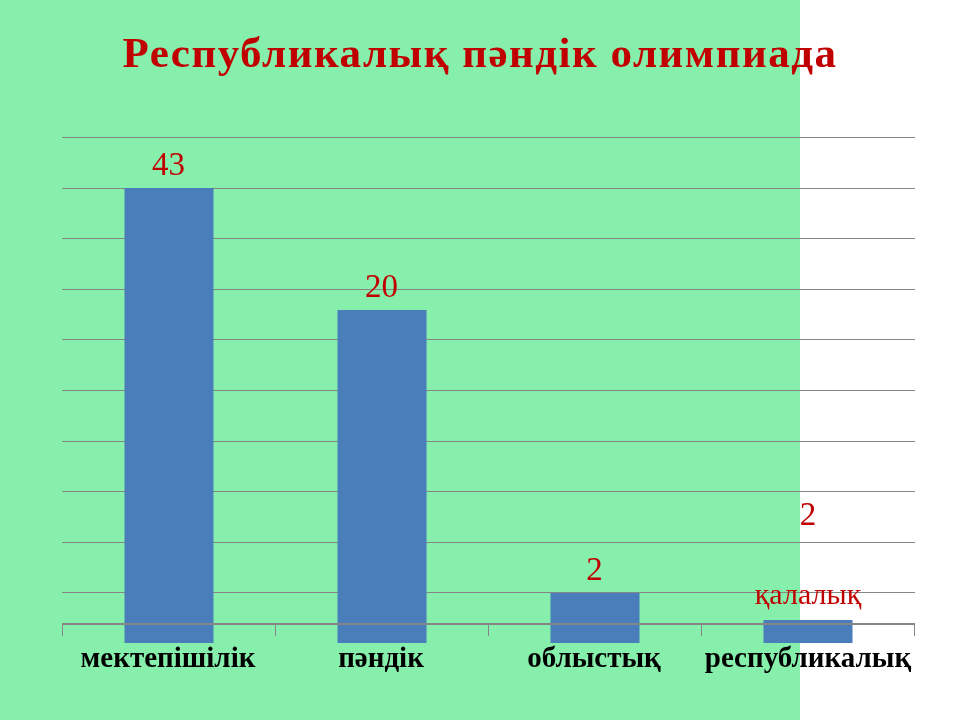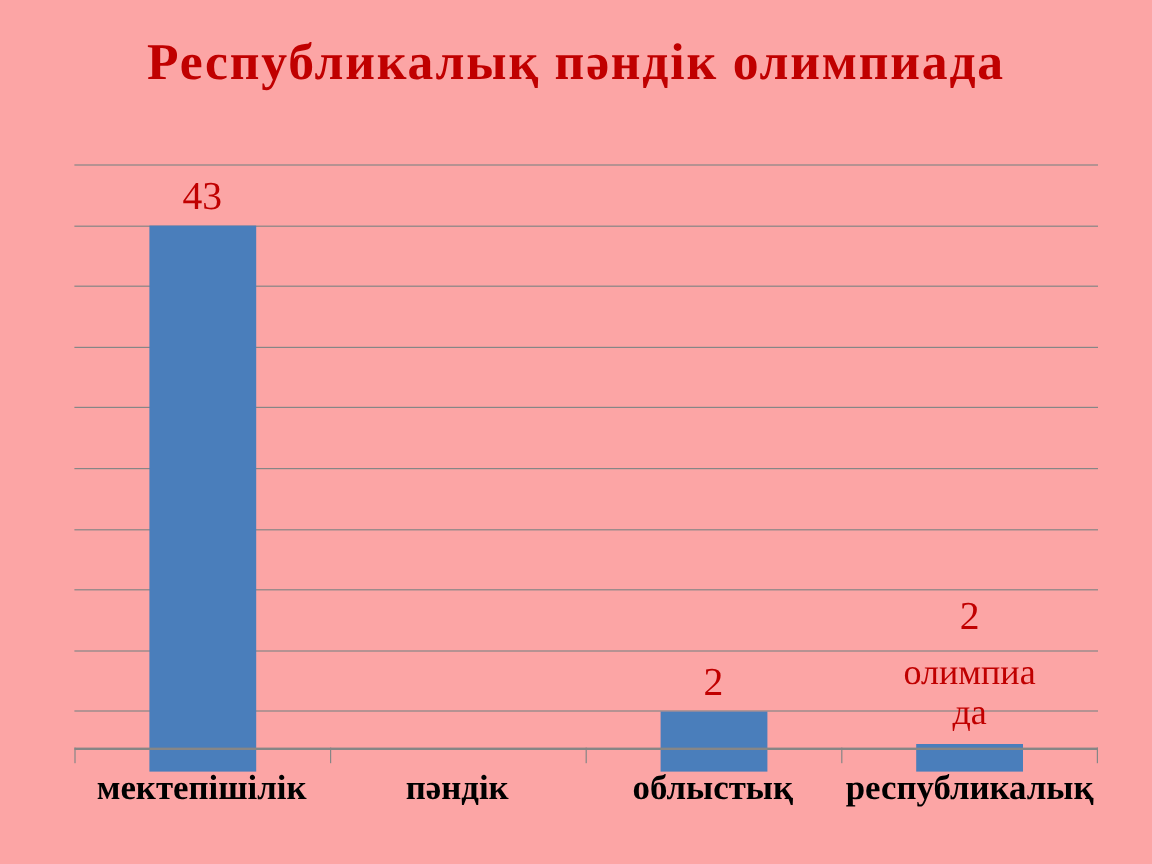--- a/index.html
+++ b/index.html
@@ -9,23 +9,23 @@
   }
   body {
     width: 960px;
     height: 720px;
     overflow: hidden;
     font-family: "Liberation Serif", "DejaVu Serif", serif;
   }
 
   #slide {
     position: relative;
-    width: 960px;
+    width: 800px;
     height: 720px;
-    background: #fca5a5;
+    background: #86efac;
   }
 
   
   #chart-title {
     position: absolute;
     left: 0;
     top: 28px;
     width: 960px;
     text-align: center;
     font-family: "Liberation Serif", "DejaVu Serif", serif;
@@ -162,30 +162,34 @@
     <div class="gridline" style="top:404.8px;"></div>
     <div class="gridline" style="top:455.4px;"></div>
 
     <div id="bars-layer">
 
       <div class="bar-slot" style="left:0px; width:213px;">
         <div class="bar" style="height:455px;"></div>
         <div class="bar-value" style="bottom:462px;">43</div>
       </div>
 
+      <div class="bar-slot" style="left:213px; width:213px;">
+        <div class="bar" style="height:333px;"></div>
+        <div class="bar-value" style="bottom:340px;">20</div>
+      </div>
 
       <div class="bar-slot" style="left:426px; width:213px;">
         <div class="bar" style="height:50px;"></div>
         <div class="bar-value" style="bottom:57px;">2</div>
       </div>
 
       <div class="bar-slot" style="left:639px; width:214px;">
         <div class="bar" style="height:23px;"></div>
         <div class="bar-value" style="bottom:112px;">2</div>
-        <div class="series-name" style="bottom:32px;">олимпиада</div>
+        <div class="series-name" style="bottom:32px;">қалалық</div>
       </div>
 
     </div>
   </div>
 
   <div id="axis-line"></div>
 
   <div class="axis-tick" style="left:62px;"></div>
   <div class="axis-tick" style="left:275px;"></div>
   <div class="axis-tick" style="left:488px;"></div>

